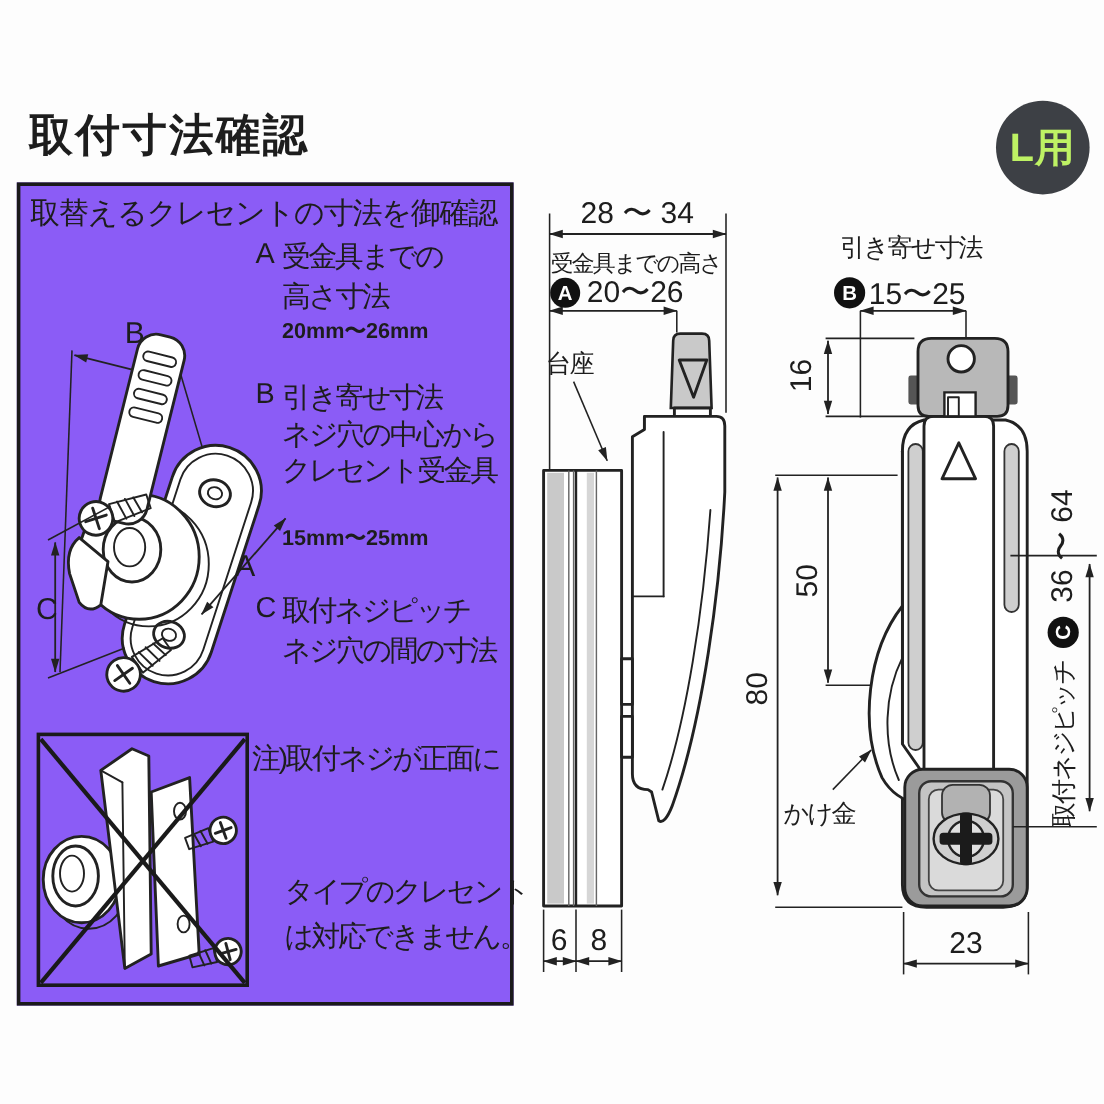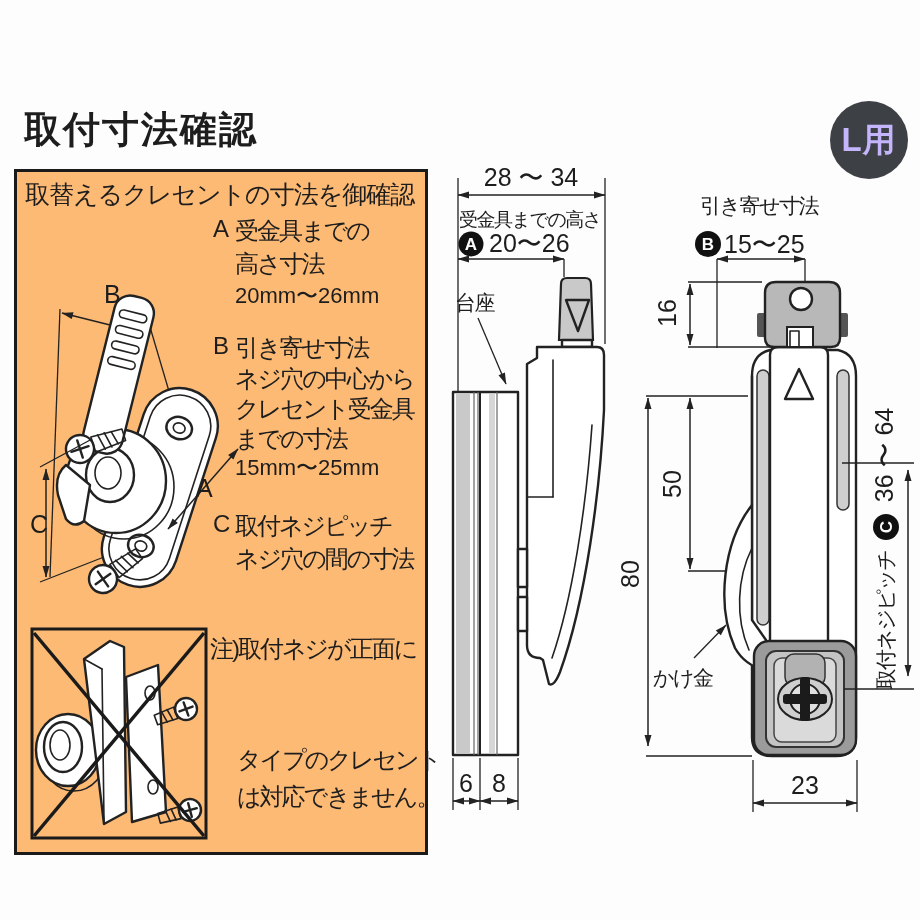--- a/index.html
+++ b/index.html
@@ -2,34 +2,34 @@
 <html><head>
 <meta charset="utf-8">
 <style>
   html,body { margin:0; padding:0; }
   body {
     width:920px; height:920px; position:relative;
     background:#fdfdfd; overflow:hidden;
     font-family:"Liberation Sans", sans-serif;
     color:#1d1d1d;
   }
-  .abs { position:absolute; white-space:nowrap;margin-top:17px; }
+  .abs { position:absolute; white-space:nowrap; }
   .title { left:24px; top:88px; font-size:37px; font-weight:bold; letter-spacing:2px; }
   .badge {
     left:830px; top:84px; width:78px; height:78px; border-radius:50%;
-    background:#3d4045; color:#c4b5fd; font-size:33px; font-weight:bold;
+    background:#3d4045; color:#bef264; font-size:33px; font-weight:bold;
     display:flex; align-items:center; justify-content:center; letter-spacing:1px;
   }
   .info-box {
     left:14px; top:152px; width:408px; height:680px;
-    border:3px solid #1a1a1a; background:#fdba74;
+    border:3px solid #1a1a1a; background:#8b5cf6;
   }
   .t  { position:absolute; font-size:24px; letter-spacing:-2px; white-space:nowrap; }
   .in { font-size:25px; letter-spacing:-1px; }
-  .rng{ font-size:22px; letter-spacing:0; }
+  .rng{ font-size:18px; letter-spacing:0;font-weight:bold; }
   svg { position:absolute; overflow:visible; }
   svg text { font-family:"Liberation Sans", sans-serif; fill:#1d1d1d; stroke:none; }
   .jp  { font-size:21px; letter-spacing:-1.5px; }
   .jps { font-size:19px; letter-spacing:-1.5px; }
   .num { font-size:25px; }
   .bdg { font-size:17px; font-weight:bold; fill:#ffffff; text-anchor:middle; }
   .s  { stroke:#222; stroke-width:1.3; fill:none; }
   .d  { stroke:#222; stroke-width:1.5; fill:none;
         marker-start:url(#arr); marker-end:url(#arr); }
   .ae { marker-end:url(#arr); }
@@ -48,21 +48,20 @@
 
   <div class="t" style="left:196px;top:43px">A</div>
   <div class="t" style="left:218px;top:43px">受金具までの</div>
   <div class="t" style="left:218px;top:76px">高さ寸法</div>
   <div class="t rng" style="left:218px;top:109px">20mm〜26mm</div>
 
   <div class="t" style="left:196px;top:160px">B</div>
   <div class="t" style="left:218px;top:160px">引き寄せ寸法</div>
   <div class="t" style="left:218px;top:191px">ネジ穴の中心から</div>
   <div class="t" style="left:218px;top:221px">クレセント受金具</div>
-  <div class="t" style="left:218px;top:251px">までの寸法</div>
   <div class="t rng" style="left:218px;top:281px">15mm〜25mm</div>
 
   <div class="t" style="left:196px;top:338px">C</div>
   <div class="t" style="left:218px;top:338px">取付ネジピッチ</div>
   <div class="t" style="left:218px;top:371px">ネジ穴の間の寸法</div>
 
   <div class="t" style="left:193px;top:461px">注)取付ネジが正面に</div>
   <div class="t" style="left:220px;top:572px">タイプのクレセント</div>
   <div class="t" style="left:220px;top:609px">は対応できません。</div>
 

